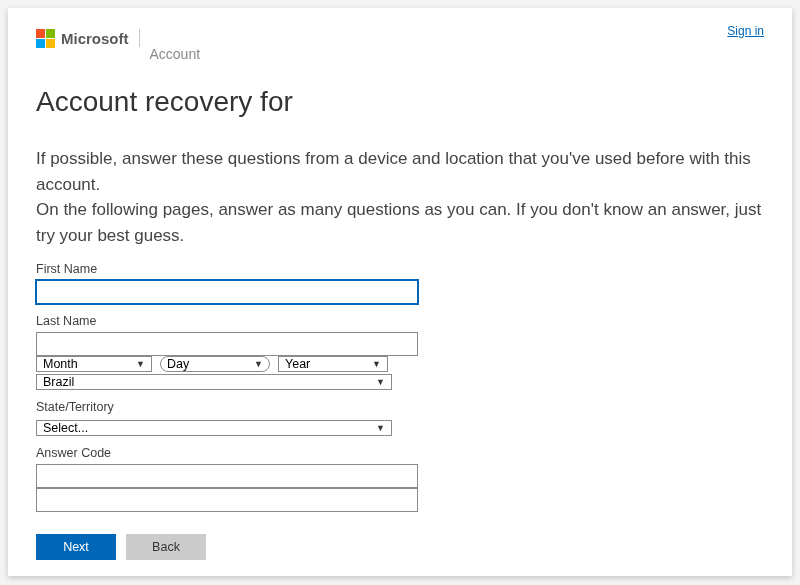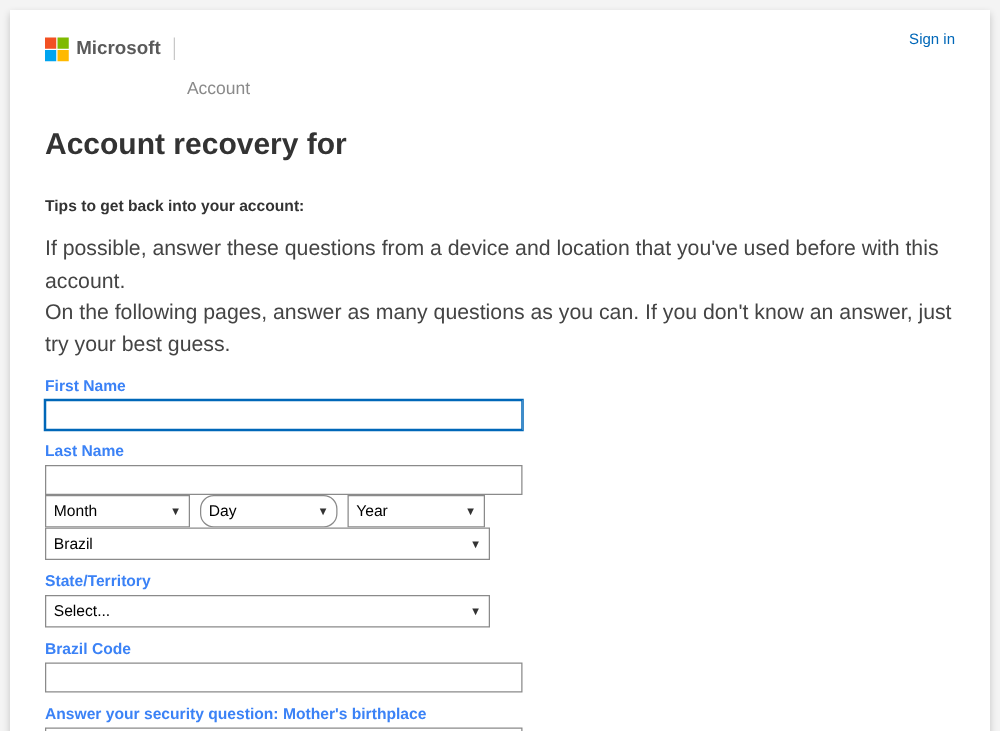--- a/index.html
+++ b/index.html
@@ -12,21 +12,22 @@
   }
   .page {
     width: 784px;
     background: #fff;
     box-shadow: 0 2px 6px rgba(0,0,0,0.2);
     padding: 0 28px 16px 28px;
     position: relative;
   }
   .header {
     display: flex;
-    padding: 22px 0 10px 0;
+    align-items: center;
+    padding: 6px 0 10px 0;
   }
   .ms-logo {
     display: grid;
     grid-template-columns: 9px 9px;
     grid-template-rows: 9px 9px;
     gap: 1px;
     margin-right: 6px;
   }
   .ms-logo .sq1 { background: #f25022; }
   .ms-logo .sq2 { background: #7fba00; }
@@ -48,58 +49,58 @@
     color: #8a8a8a;
     margin-top: 32px;
   }
   .signin {
     position: absolute;
     right: 28px;
     top: 16px;
     font-size: 12px;
     color: #0067b8;
     cursor: pointer;
+    text-decoration: underline;
   }
   h1.title {
-    font-size: 24px;
-    font-weight: 700;
+    font-size: 28px;
+    font-weight: 400;
     color: #333;
     margin: 14px 0 28px 0;
   }
   .tips-head {
     font-size: 12.5px;
     font-weight: 600;
     color: #333;
     margin-bottom: 14px;
   }
   .tips-body {
     font-size: 17px;
     color: #444;
     line-height: 1.5;
     margin-bottom: 14px;
   }
   .field-label {
     font-size: 12.5px;
-    color: #3b82f6;
+    color: #404040;
     margin: 10px 0 4px 0;
-    font-weight: bold;
   }
   input.text {
     width: 382px;
     height: 24px;
     border: 1px solid #8a8a8a;
     padding: 2px 6px;
     font-size: 12.5px;
   }
   input.text.focused {
     border: 1px solid #0067b8;
     outline: 1px solid #0067b8;
   }
   .select {
-    height: 26px;
+    height: 16px;
     border: 1px solid #8a8a8a;
     background: #fff;
     font-size: 12.5px;
     padding: 0 6px;
     display: inline-flex;
     align-items: center;
     justify-content: space-between;
     cursor: pointer;
   }
   .select .caret {
@@ -140,21 +141,20 @@
         <div class="sq4"></div>
     </div>
     <span class="brand">Microsoft</span>
     <div class="divider-v"></div>
     <span class="product">Account</span>
     <a class="signin">Sign in</a>
   </div>
 
   <h1 class="title">Account recovery for</h1>
 
-  <div class="tips-head">Tips to get back into your account:</div>
   <div class="tips-body">
     <span>If possible, answer these questions from a device and location that you've used before with this account.</span><br>
     <span>On the following pages, answer as many questions as you can. If you don't know an answer, just try your best guess.</span>
   </div>
 
   <div class="field-label">First Name</div>
   <input type="text" class="text focused" style="">
 
   <div class="field-label">Last Name</div>
   <input type="text" class="text" style="">
@@ -178,24 +178,23 @@
     <span>Brazil</span>
     <span class="caret">▼</span>
   </div>
 
   <div class="field-label">State/Territory</div>
   <div class="select wide">
     <span>Select...</span>
     <span class="caret">▼</span>
   </div>
 
-  <div class="field-label">Brazil Code</div>
+  <div class="field-label">Answer Code</div>
   <input type="text" class="text" style="">
 
-  <div class="field-label">Answer your security question: Mother's birthplace</div>
   <input type="text" class="text" style="">
 
   <div class="btnbar">
     <button class="btn btn-primary">Next</button>
     <button class="btn btn-secondary">Back</button>
   </div>
 
 </div>
 
 </body></html>

